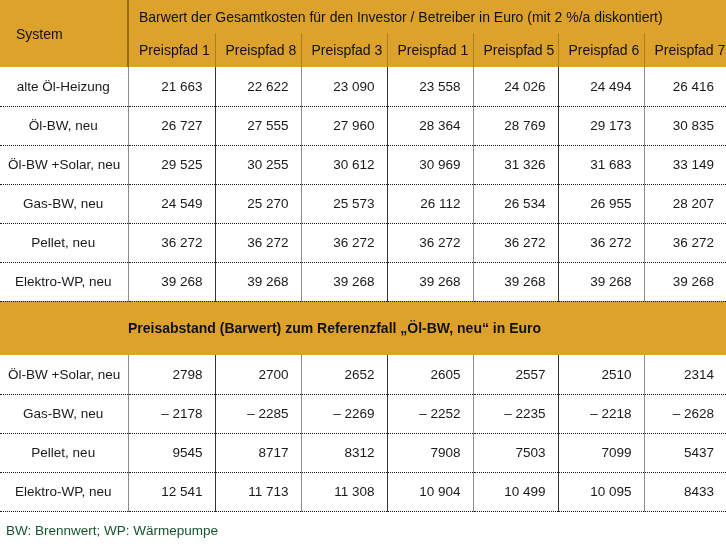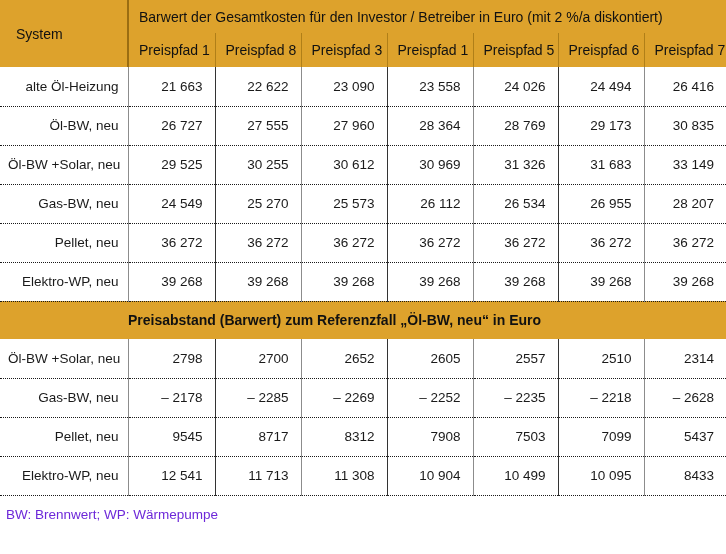--- a/index.html
+++ b/index.html
@@ -68,21 +68,21 @@
     padding-left: 10px;
     border-left: 1px solid #b07f18;
   }
   th.path-head.first {
     border-left: 2px solid #9a6d12;
   }
 
   
   tr.section-row td {
     background: #dda22c;
-    height: 38px;
+    height: 54px;
     padding: 0;
     border: 0;
   }
   td.section-spacer {
     border: 0;
   }
   td.section-title {
     color: #111111;
     font-weight: bold;
     font-size: 14px;
@@ -95,39 +95,39 @@
   
   tbody td {
     height: 39px;
     padding: 0 9px;
     vertical-align: middle;
     font-size: 13.5px;
     background: #ffffff;
     border-bottom: 1px dotted #1a1a1a;
   }
   tbody tr.data-row td.label-cell {
-    text-align: right;
+    text-align: center;
     padding-left: 8px;
     white-space: nowrap;
   }
   tbody tr.data-row td.num {
     text-align: right;
     padding-right: 12px;
     white-space: nowrap;
   }
   
   td.vr-strong { border-left: 1.4px solid #333333; margin-top: 14px; }
   td.vr-light  { border-left: 1.2px solid #8c8c8c; margin-top: 25px; }
 
   tbody tr.last-of-block td { border-bottom: 1px dotted #1a1a1a; }
 
   
   .footnote {
     font-size: 13.5px;
-    color: #6d28d9;
+    color: #14532d;
     padding: 11px 0 0 6px;
     white-space: nowrap;
   }
 </style>
 </head>
 <body>
 
 <div class="table-wrap">
   <table class="cost-table">
     <colgroup>

